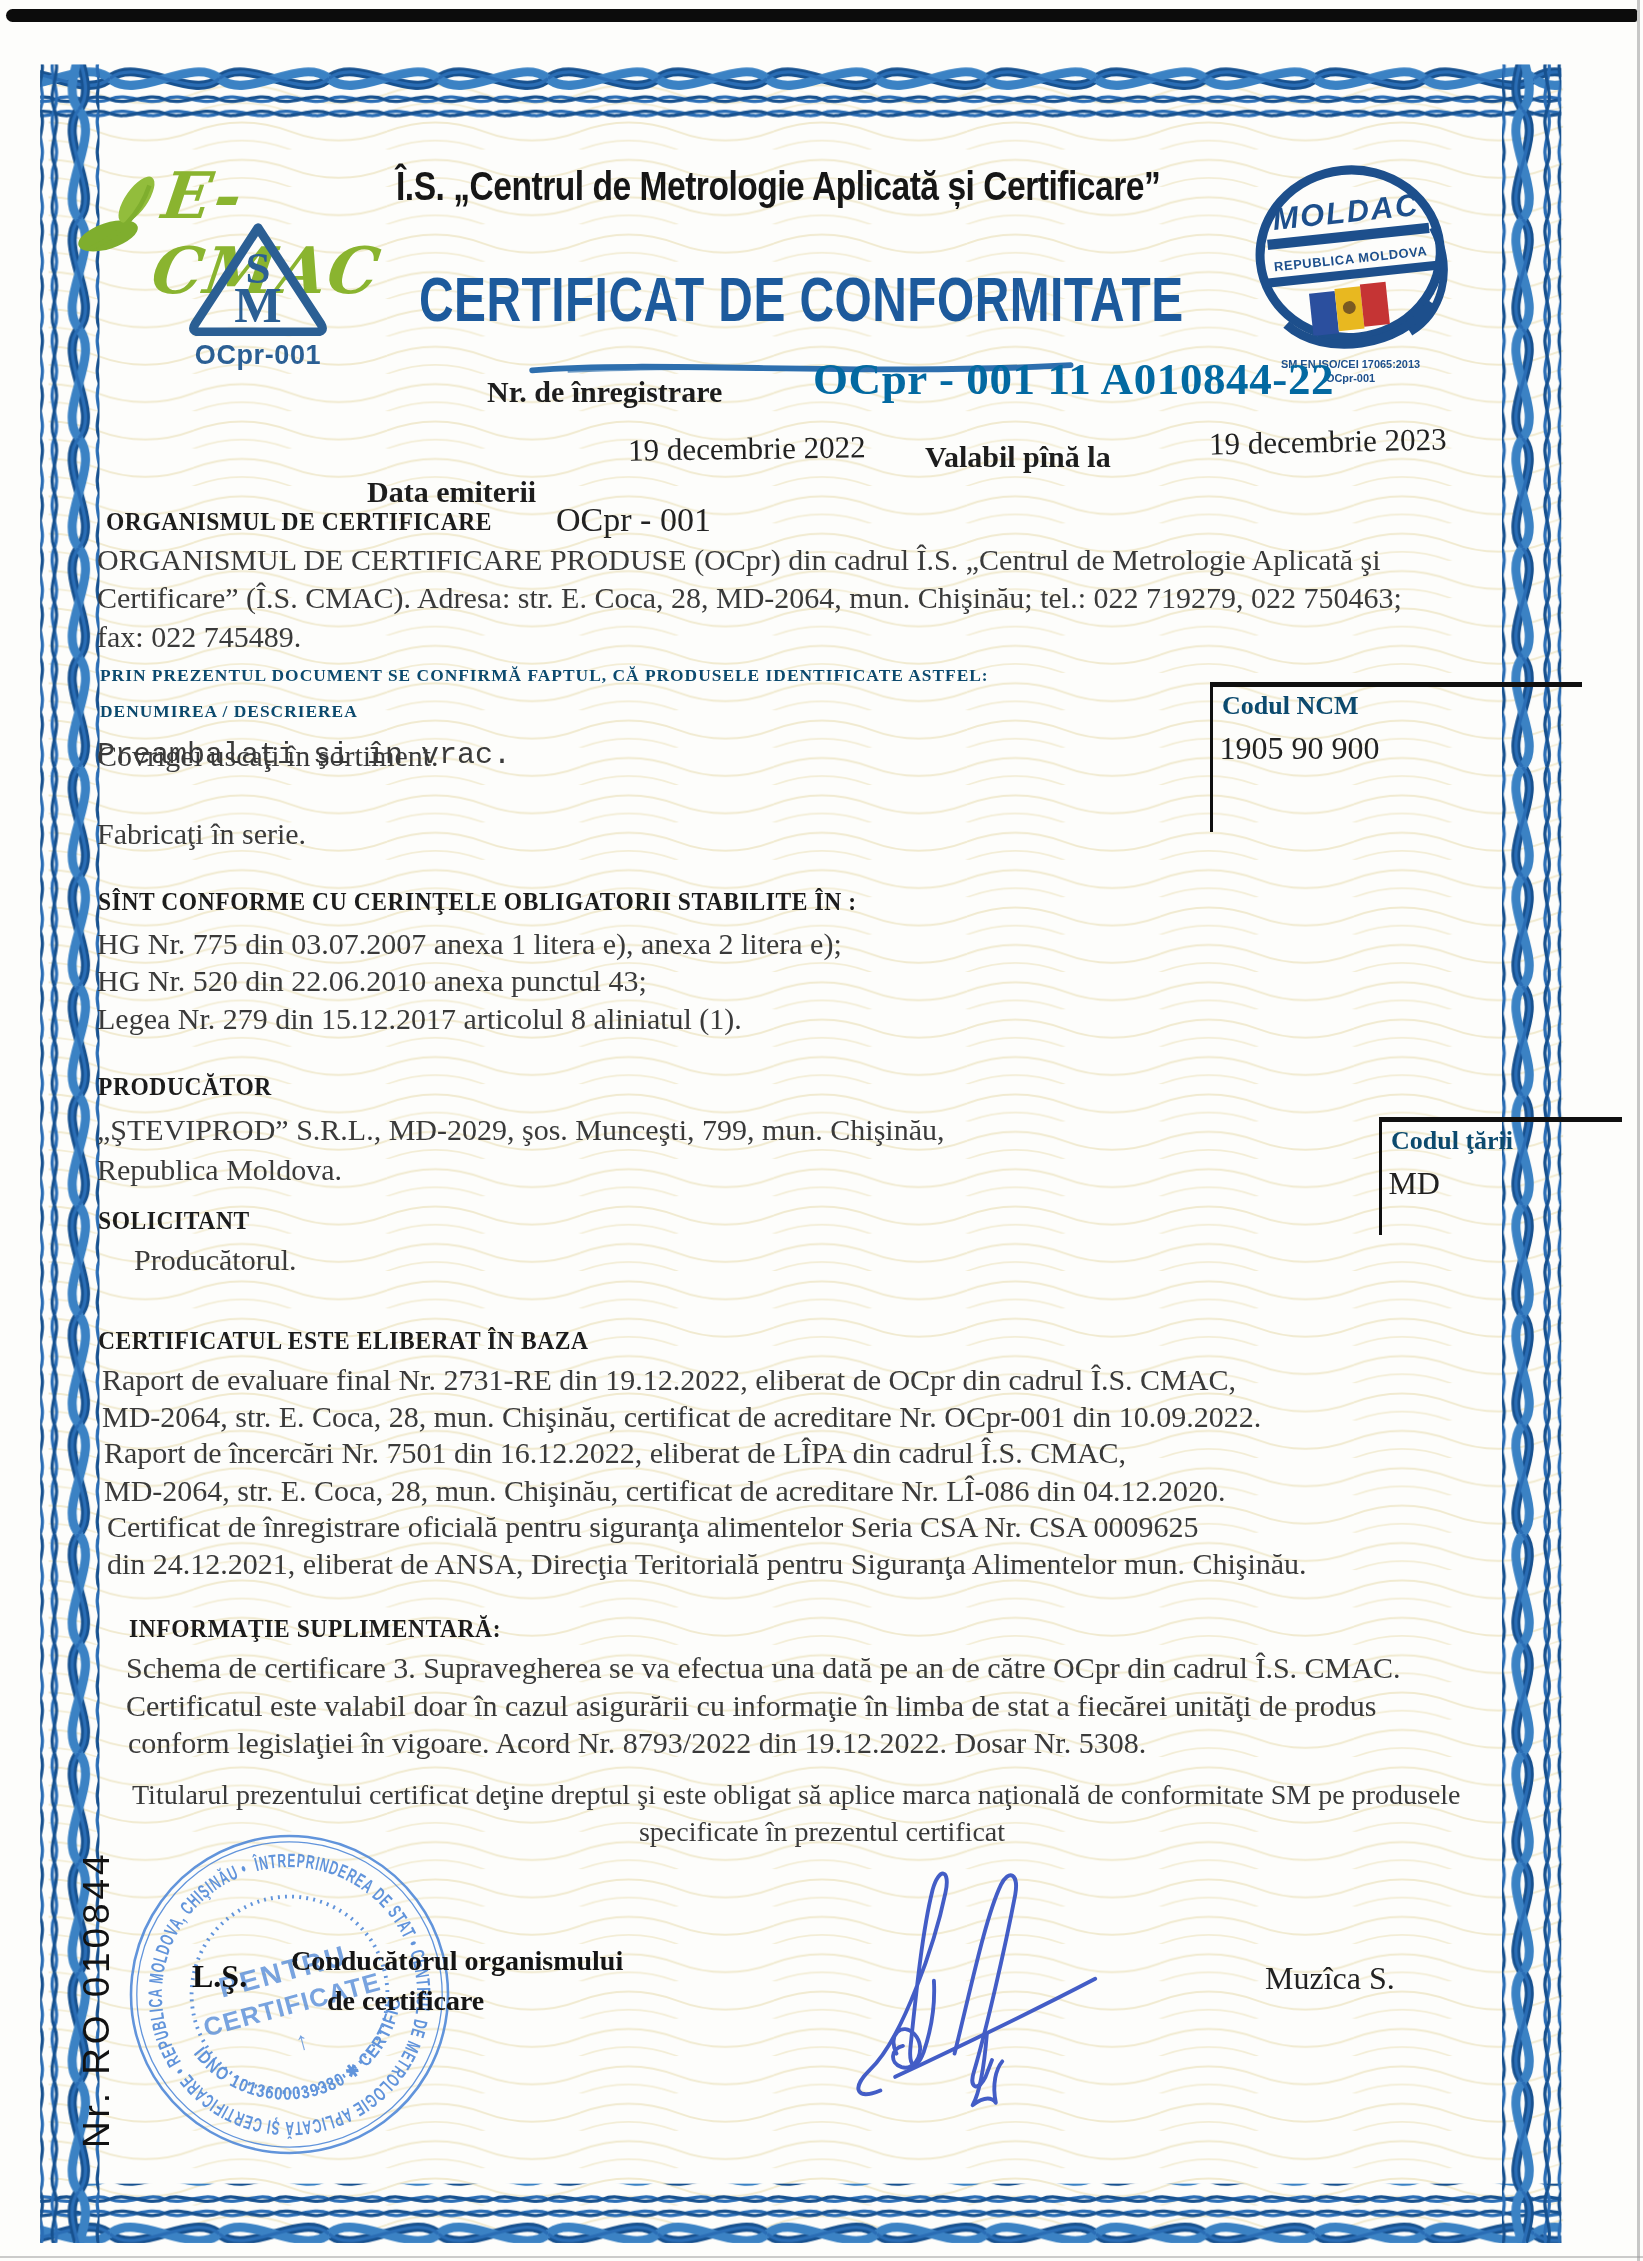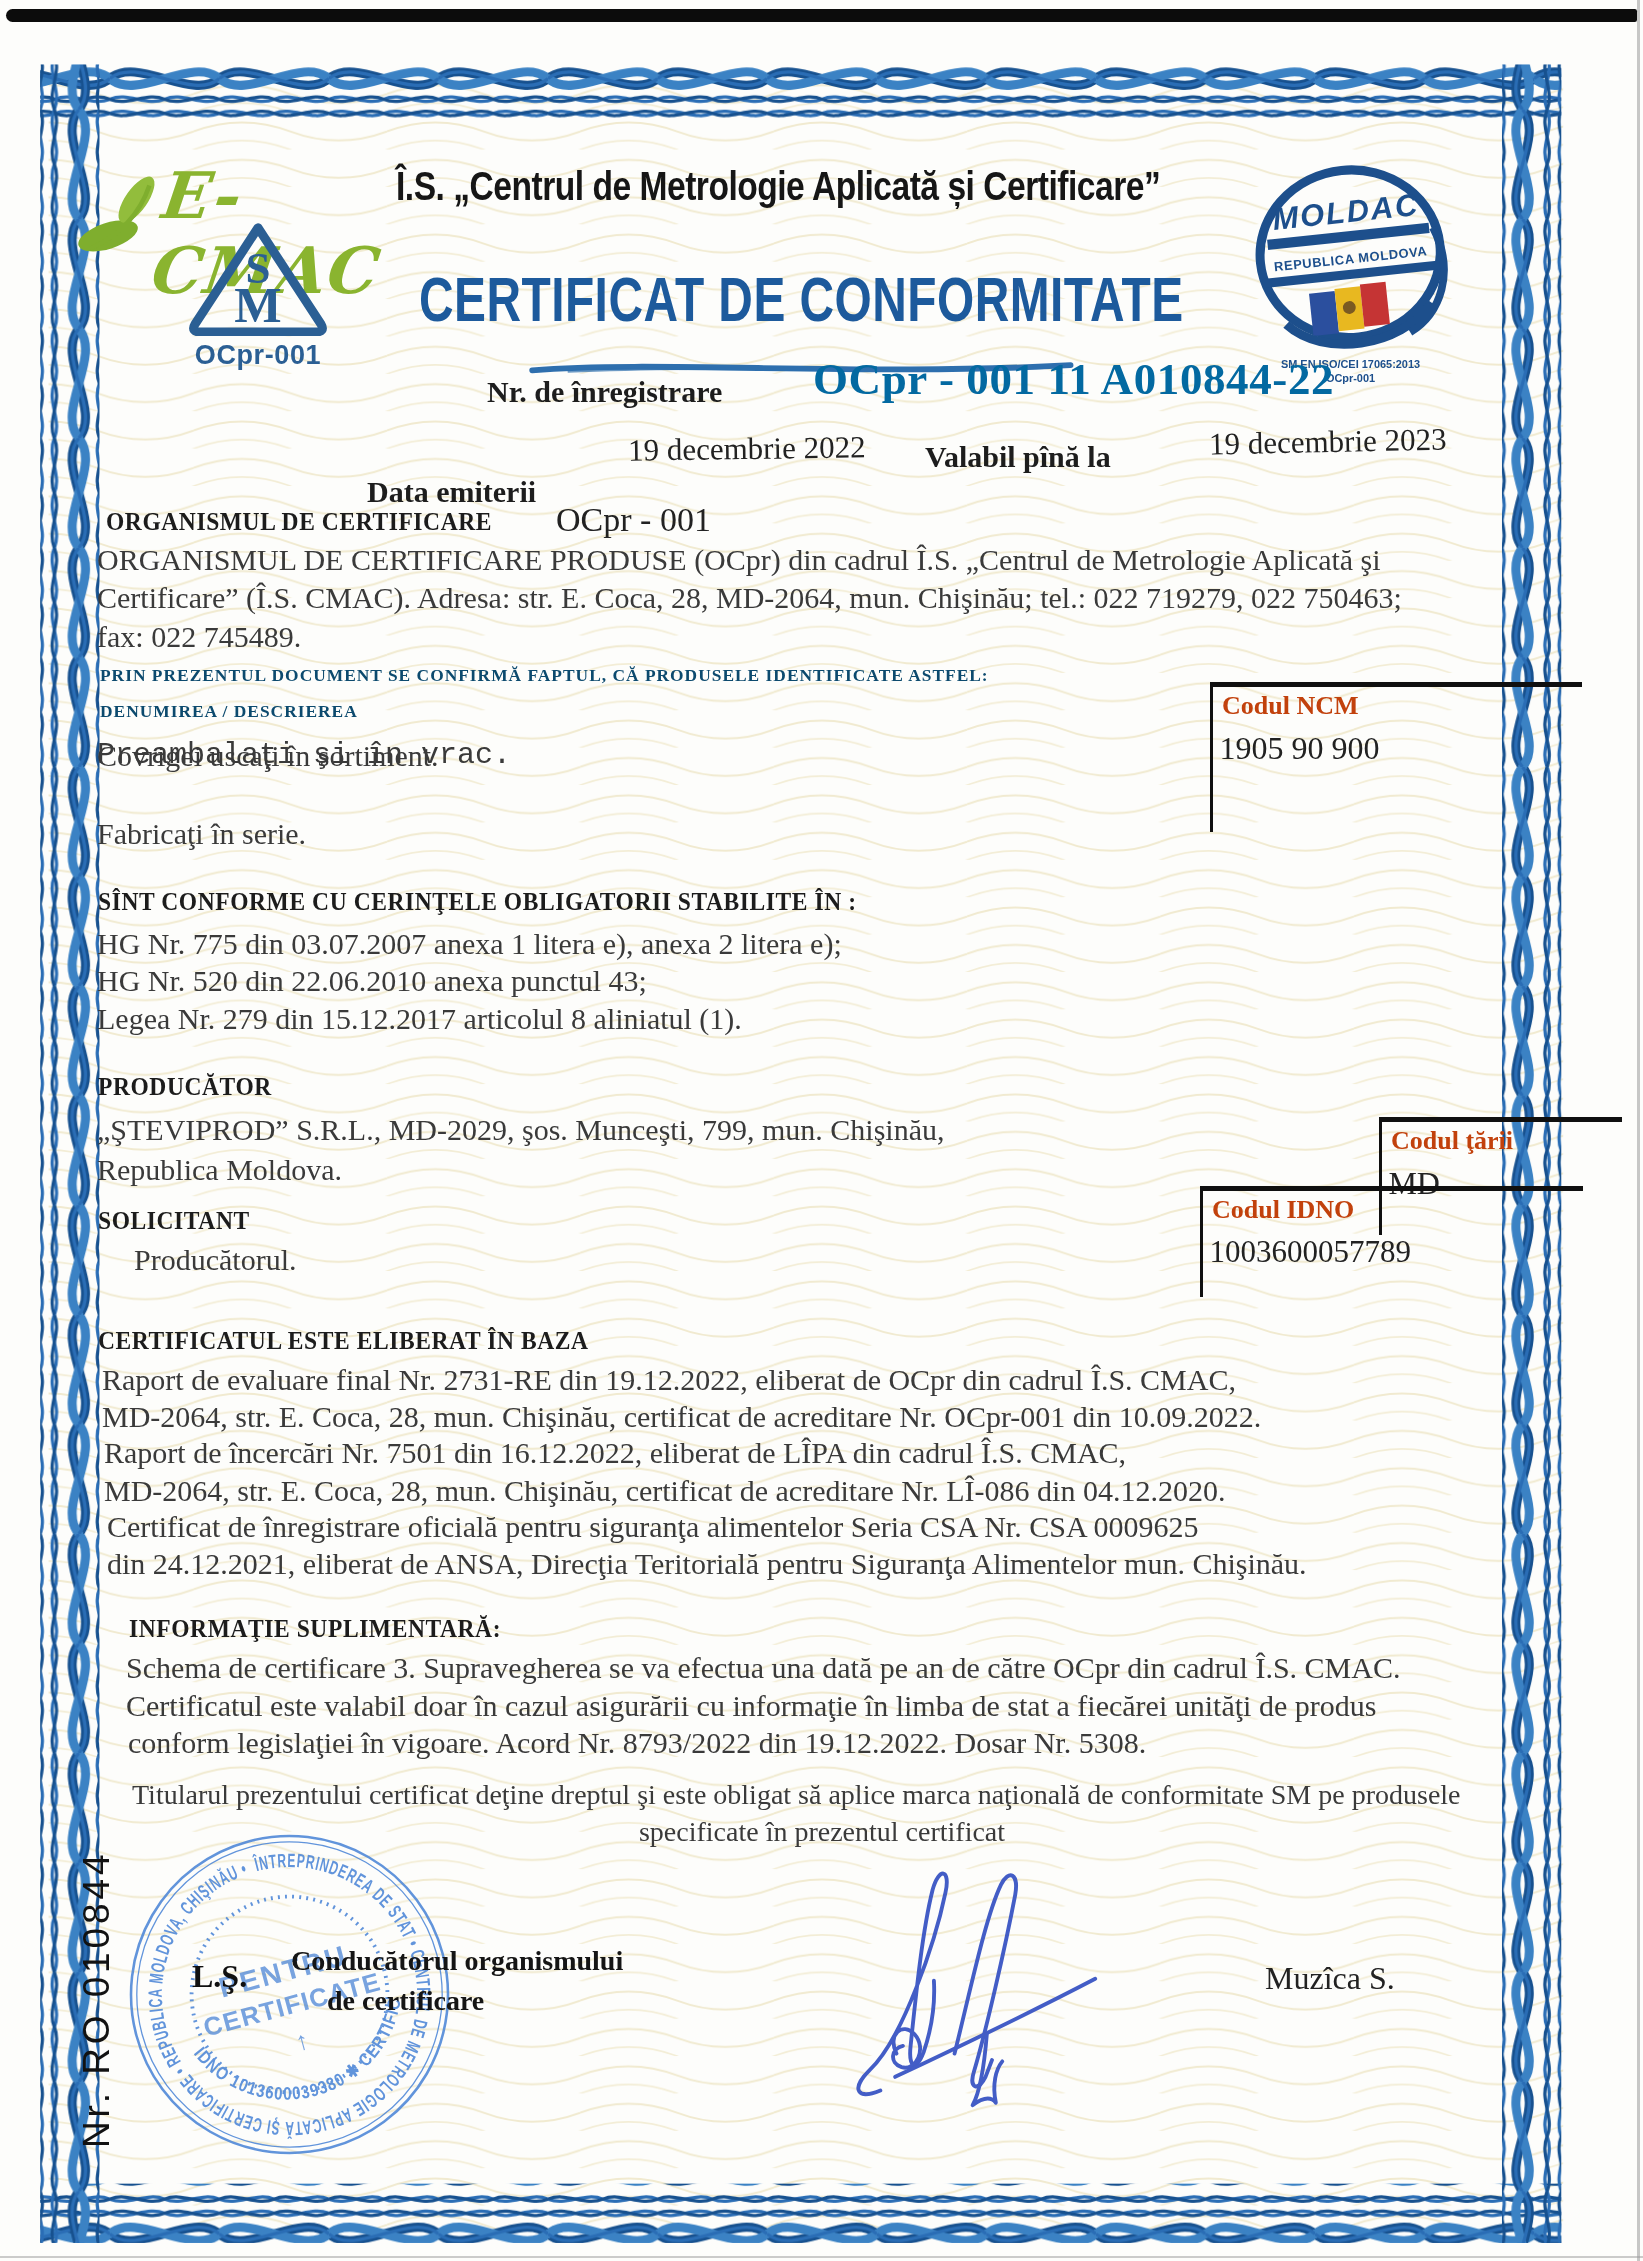--- a/index.html
+++ b/index.html
@@ -14,21 +14,21 @@
   .doc-title{font-family:"Liberation Sans",sans-serif;font-weight:bold;font-size:63px;color:#1d5a9c;
              transform:scaleX(.76);transform-origin:left center;letter-spacing:0.6px;}
   .reg-label{font-size:30px;font-weight:bold;color:#1d1d1d;font-family:Liberation Serif, serif;}
   .reg-value{font-size:45px;font-weight:bold;color:#0369a1;letter-spacing:0.6px;}
   .date-label{font-size:30px;font-weight:bold;color:#1d1d1d;}
   .date-value{font-size:31px;color:#222;}
   .sec-h{font-size:24.5px;font-weight:bold;color:#1c1c1c;letter-spacing:0.6px;transform:scaleX(.96);transform-origin:left center;}
   .mini-h{font-size:17.4px;font-weight:bold;color:#0c4a6e;letter-spacing:1px;}
   .body-line{font-size:30px;color:#3a3a3a;}
   .code-box{border-top:5.2px solid #101010;border-left:3.2px solid #101010;}
-  .code-label{font-size:26px;font-weight:bold;color:#c2410c;padding:3.9px 0 0 9px;}
+  .code-label{font-size:26px;font-weight:bold;color:#0c4a6e;padding:3.9px 0 0 9px;}
   .code-value{font-size:32px;color:#222;padding:9px 0 0 6.4px;}
   .vert-serial{font-family:"Liberation Sans",sans-serif;font-size:37px;color:#121212;letter-spacing:3.9px;
                writing-mode:vertical-rl;transform:rotate(180deg);text-orientation:sideways;}
   .footer-role{font-size:28px;font-weight:bold;color:#151515;}
   .ls{font-size:32px;font-weight:bold;color:#101010;}
   .signer{font-size:32px;color:#222;}
   .ecmac-text{font-family:"DejaVu Serif",serif;font-style:italic;font-weight:bold;font-size:64px;
               color:#8ab42f;letter-spacing:1.3px;display:inline-block;transform:skewX(-8deg);}
   .sm-code{font-family:"Liberation Sans",sans-serif;font-weight:bold;font-size:27px;color:#2b5f94;
            letter-spacing:0.6px;text-align:center;}
@@ -170,24 +170,20 @@
 
   <div class="abs sec-h nw" style="left:98px;top:1073px;">PRODUCĂTOR</div>
   <div class="abs code-box" style="left:1339px;top:1117px;width:240px;height:113px;margin-left:40px;">
     <div class="code-label nw">Codul ţării</div>
     <div class="code-value nw">MD</div>
   </div>
   <div class="abs body-line nw" style="left:97px;top:1113px;">„ŞTEVIPROD” S.R.L., MD-2029, şos. Munceşti, 799, mun. Chişinău,</div>
   <div class="abs body-line nw" style="left:97px;top:1153px;">Republica Moldova.</div>
 
   <div class="abs sec-h nw" style="left:98px;top:1207px;">SOLICITANT</div>
-  <div class="abs code-box" style="left:1200px;top:1186px;width:380px;height:106px;">
-    <div class="code-label nw">Codul IDNO</div>
-    <div class="code-value nw" style="font-size:31px;">1003600057789</div>
-  </div>
   <div class="abs body-line nw" style="left:114px;top:1243px;padding-left:20px;">Producătorul.</div>
 
   <div class="abs sec-h nw" style="left:98px;top:1327px;">CERTIFICATUL ESTE ELIBERAT ÎN BAZA</div>
   <div class="abs body-line nw" style="left:102px;top:1363px;">Raport de evaluare final Nr. 2731-RE din 19.12.2022, eliberat de OCpr din cadrul Î.S. CMAC,</div>
   <div class="abs body-line nw" style="left:102px;top:1400px;">MD-2064, str. E. Coca, 28, mun. Chişinău, certificat de acreditare Nr. OCpr-001 din 10.09.2022.</div>
   <div class="abs body-line nw" style="left:104px;top:1436px;">Raport de încercări Nr. 7501 din 16.12.2022, eliberat de LÎPA din cadrul Î.S. CMAC,</div>
   <div class="abs body-line nw" style="left:104px;top:1474px;">MD-2064, str. E. Coca, 28, mun. Chişinău, certificat de acreditare Nr. LÎ-086 din 04.12.2020.</div>
   <div class="abs body-line nw" style="left:107px;top:1510px;">Certificat de înregistrare oficială pentru siguranţa alimentelor Seria CSA Nr. CSA 0009625</div>
   <div class="abs body-line nw" style="left:107px;top:1547px;">din 24.12.2021, eliberat de ANSA, Direcţia Teritorială pentru Siguranţa Alimentelor mun. Chişinău.</div>
 

